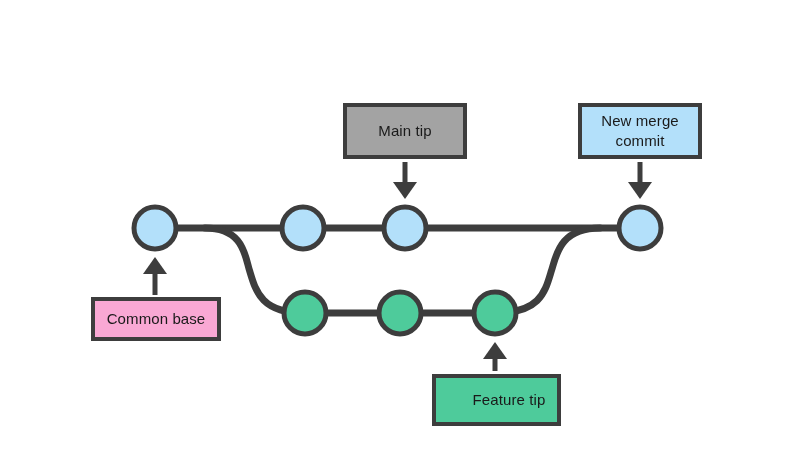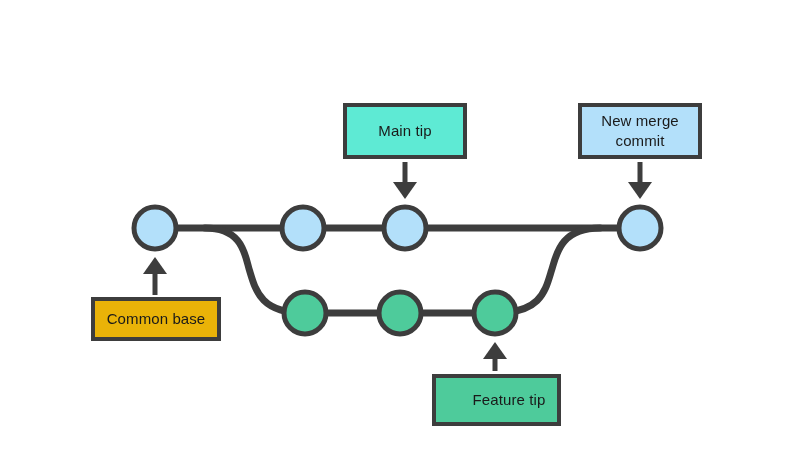--- a/index.html
+++ b/index.html
@@ -106,25 +106,25 @@
       <line x1="640" y1="162" x2="640" y2="186" stroke="#3d3d3d" stroke-width="5"></line>
       <path d="M 640 199 L 628 182 L 652 182 Z" fill="#3d3d3d"></path>
     </g>
 
     <g>
       <line x1="495" y1="371" x2="495" y2="349" stroke="#3d3d3d" stroke-width="5"></line>
       <path d="M 495 342 L 483 359 L 507 359 Z" fill="#3d3d3d"></path>
     </g>
   </svg>
 
-  <div class="label-box" id="box-common-base" style="background:#eab308;">
+  <div class="label-box" id="box-common-base" style="background:#f9a8d4;">
     <span class="box-text">Common base</span>
   </div>
 
-  <div class="label-box" id="box-main-tip" style="background:#5eead4;">
+  <div class="label-box" id="box-main-tip" style="background:#a3a3a3;">
     <span class="box-text">Main tip</span>
   </div>
 
   <div class="label-box" id="box-new-merge-commit" style="background:#b3e0fa;">
     <span class="box-text">New merge
 commit</span>
   </div>
 
   <div class="label-box" id="box-feature-tip" style="background:#4ecb9b;">
     <span class="box-text">Feature tip</span>

